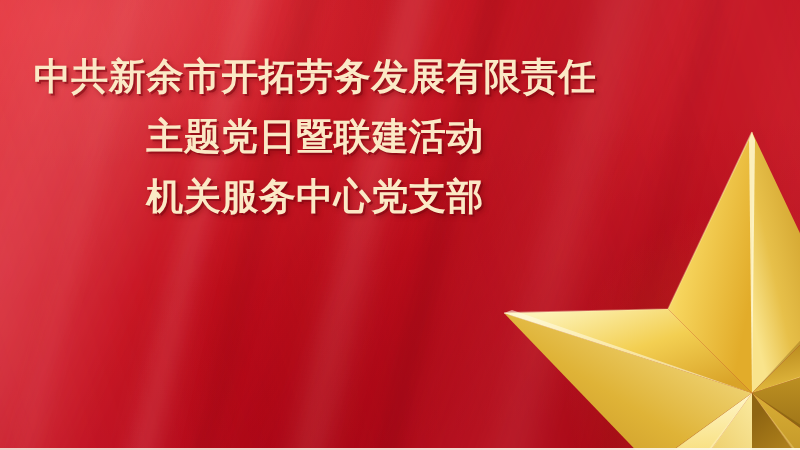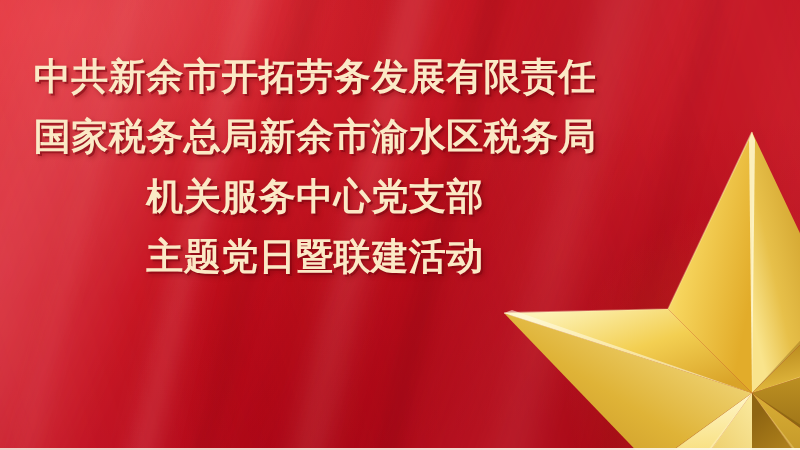--- a/index.html
+++ b/index.html
@@ -242,19 +242,18 @@
         <polygon points="853,466 752,393 857,462" fill="#6e4a08" opacity="0.40"></polygon>
         <polygon points="651,466 752,393 647,470" fill="#8a6210" opacity="0.22"></polygon>
 
         <path d="M752,132 L668,309 L504,313" fill="none" stroke="url(#edgeHi)" stroke-width="1.6" opacity="0.8"></path>
       </g>
     </svg>
   </div>
 
   <div class="title-block">
     <div class="title-line">中共新余市开拓劳务发展有限责任</div>
-    <div class="title-line">国家税务总局新余市渝水区税务局</div>
+    <div class="title-line">主题党日暨联建活动</div>
     <div class="title-line">机关服务中心党支部</div>
-    <div class="title-line">主题党日暨联建活动</div>
   </div>
 
   <div class="bottom-edge"></div>
 </div>
 
 </body></html>

